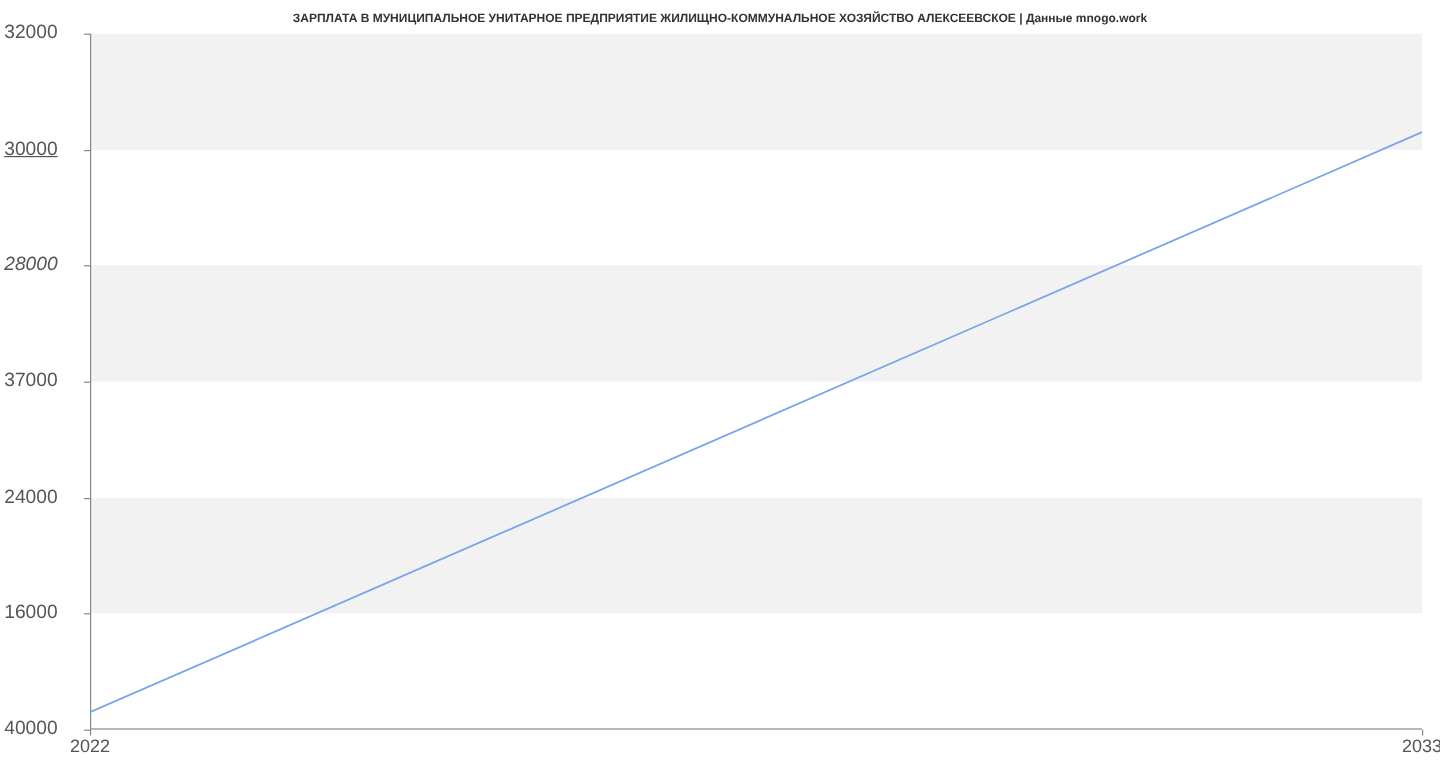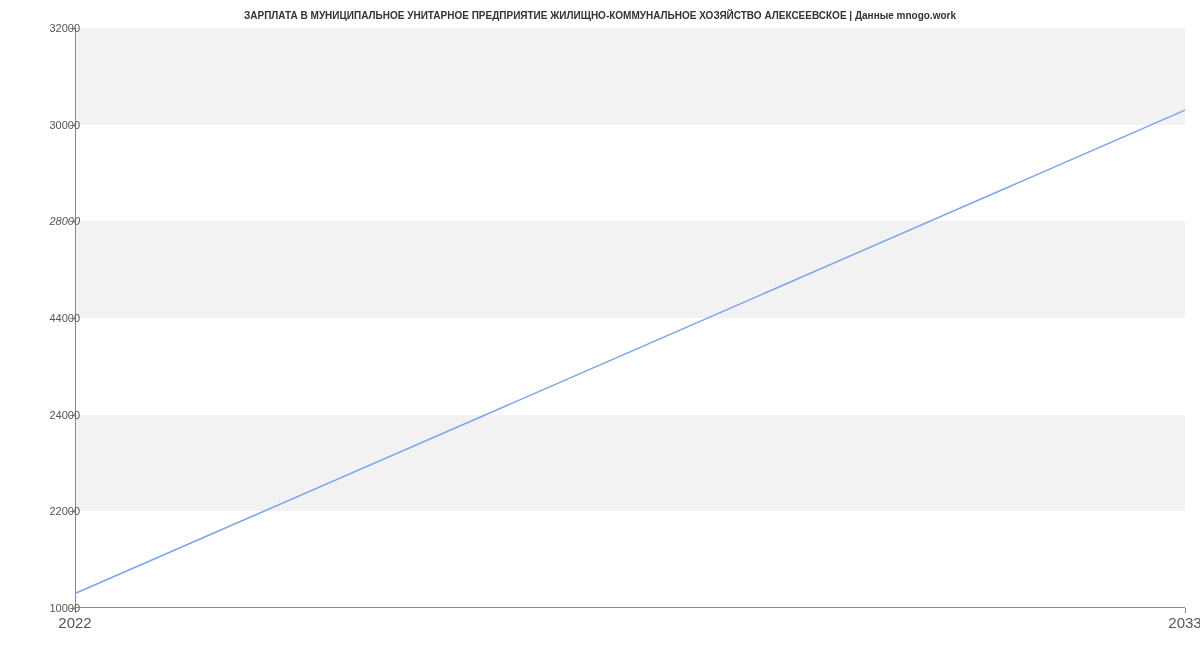--- a/index.html
+++ b/index.html
@@ -52,22 +52,22 @@
       height: 580px;
     }
     .x-axis-line {
       left: 0;
       bottom: 0;
       width: 1110px;
       height: 1px;
     }
     .y-tick-label {
       position: absolute;
-      right: 1120px;
-      font-size: 11px;
+      right: 1152px;
+      font-size: 16px;
       color: #555;
       transform: translateY(-50%);
       text-align: center;
     }
     .y-tick-mark {
       position: absolute;
       left: -5px;
       width: 5px;
       height: 1px;
       background: #888;
@@ -122,19 +122,19 @@
     <div class="y-tick-mark" style="top: 290px;"></div>
     <div class="y-tick-mark" style="top: 193.333px;"></div>
     <div class="y-tick-mark" style="top: 96.6667px;"></div>
     <div class="y-tick-mark" style="top: 0px;"></div>
     <div class="x-tick-label" style="left: 0px;">2022</div>
     <div class="x-tick-mark" style="left: 0px;"></div>
     <div class="x-tick-label" style="left: 1110px;">2033</div>
     <div class="x-tick-mark" style="left: 1110px;"></div>
   </div>
 
-<div class="y-tick-label" style="top: 608px;">10000</div>
-<div class="y-tick-label" style="top: 511.333px;">22000</div>
+<div class="y-tick-label" style="top: 608px;">40000</div>
+<div class="y-tick-label" style="top: 511.333px;">16000</div>
 <div class="y-tick-label" style="top: 414.667px;">24000</div>
-<div class="y-tick-label" style="top: 318px;">44000</div>
+<div class="y-tick-label" style="top: 318px;">37000</div>
 <div class="y-tick-label" style="top: 221.333px; font-style: italic;">28000</div>
-<div class="y-tick-label" style="top: 124.667px;">30000</div>
+<div class="y-tick-label" style="top: 124.667px; text-decoration: underline;">30000</div>
 <div class="y-tick-label" style="top: 28px;">32000</div>
 
 </body></html>

